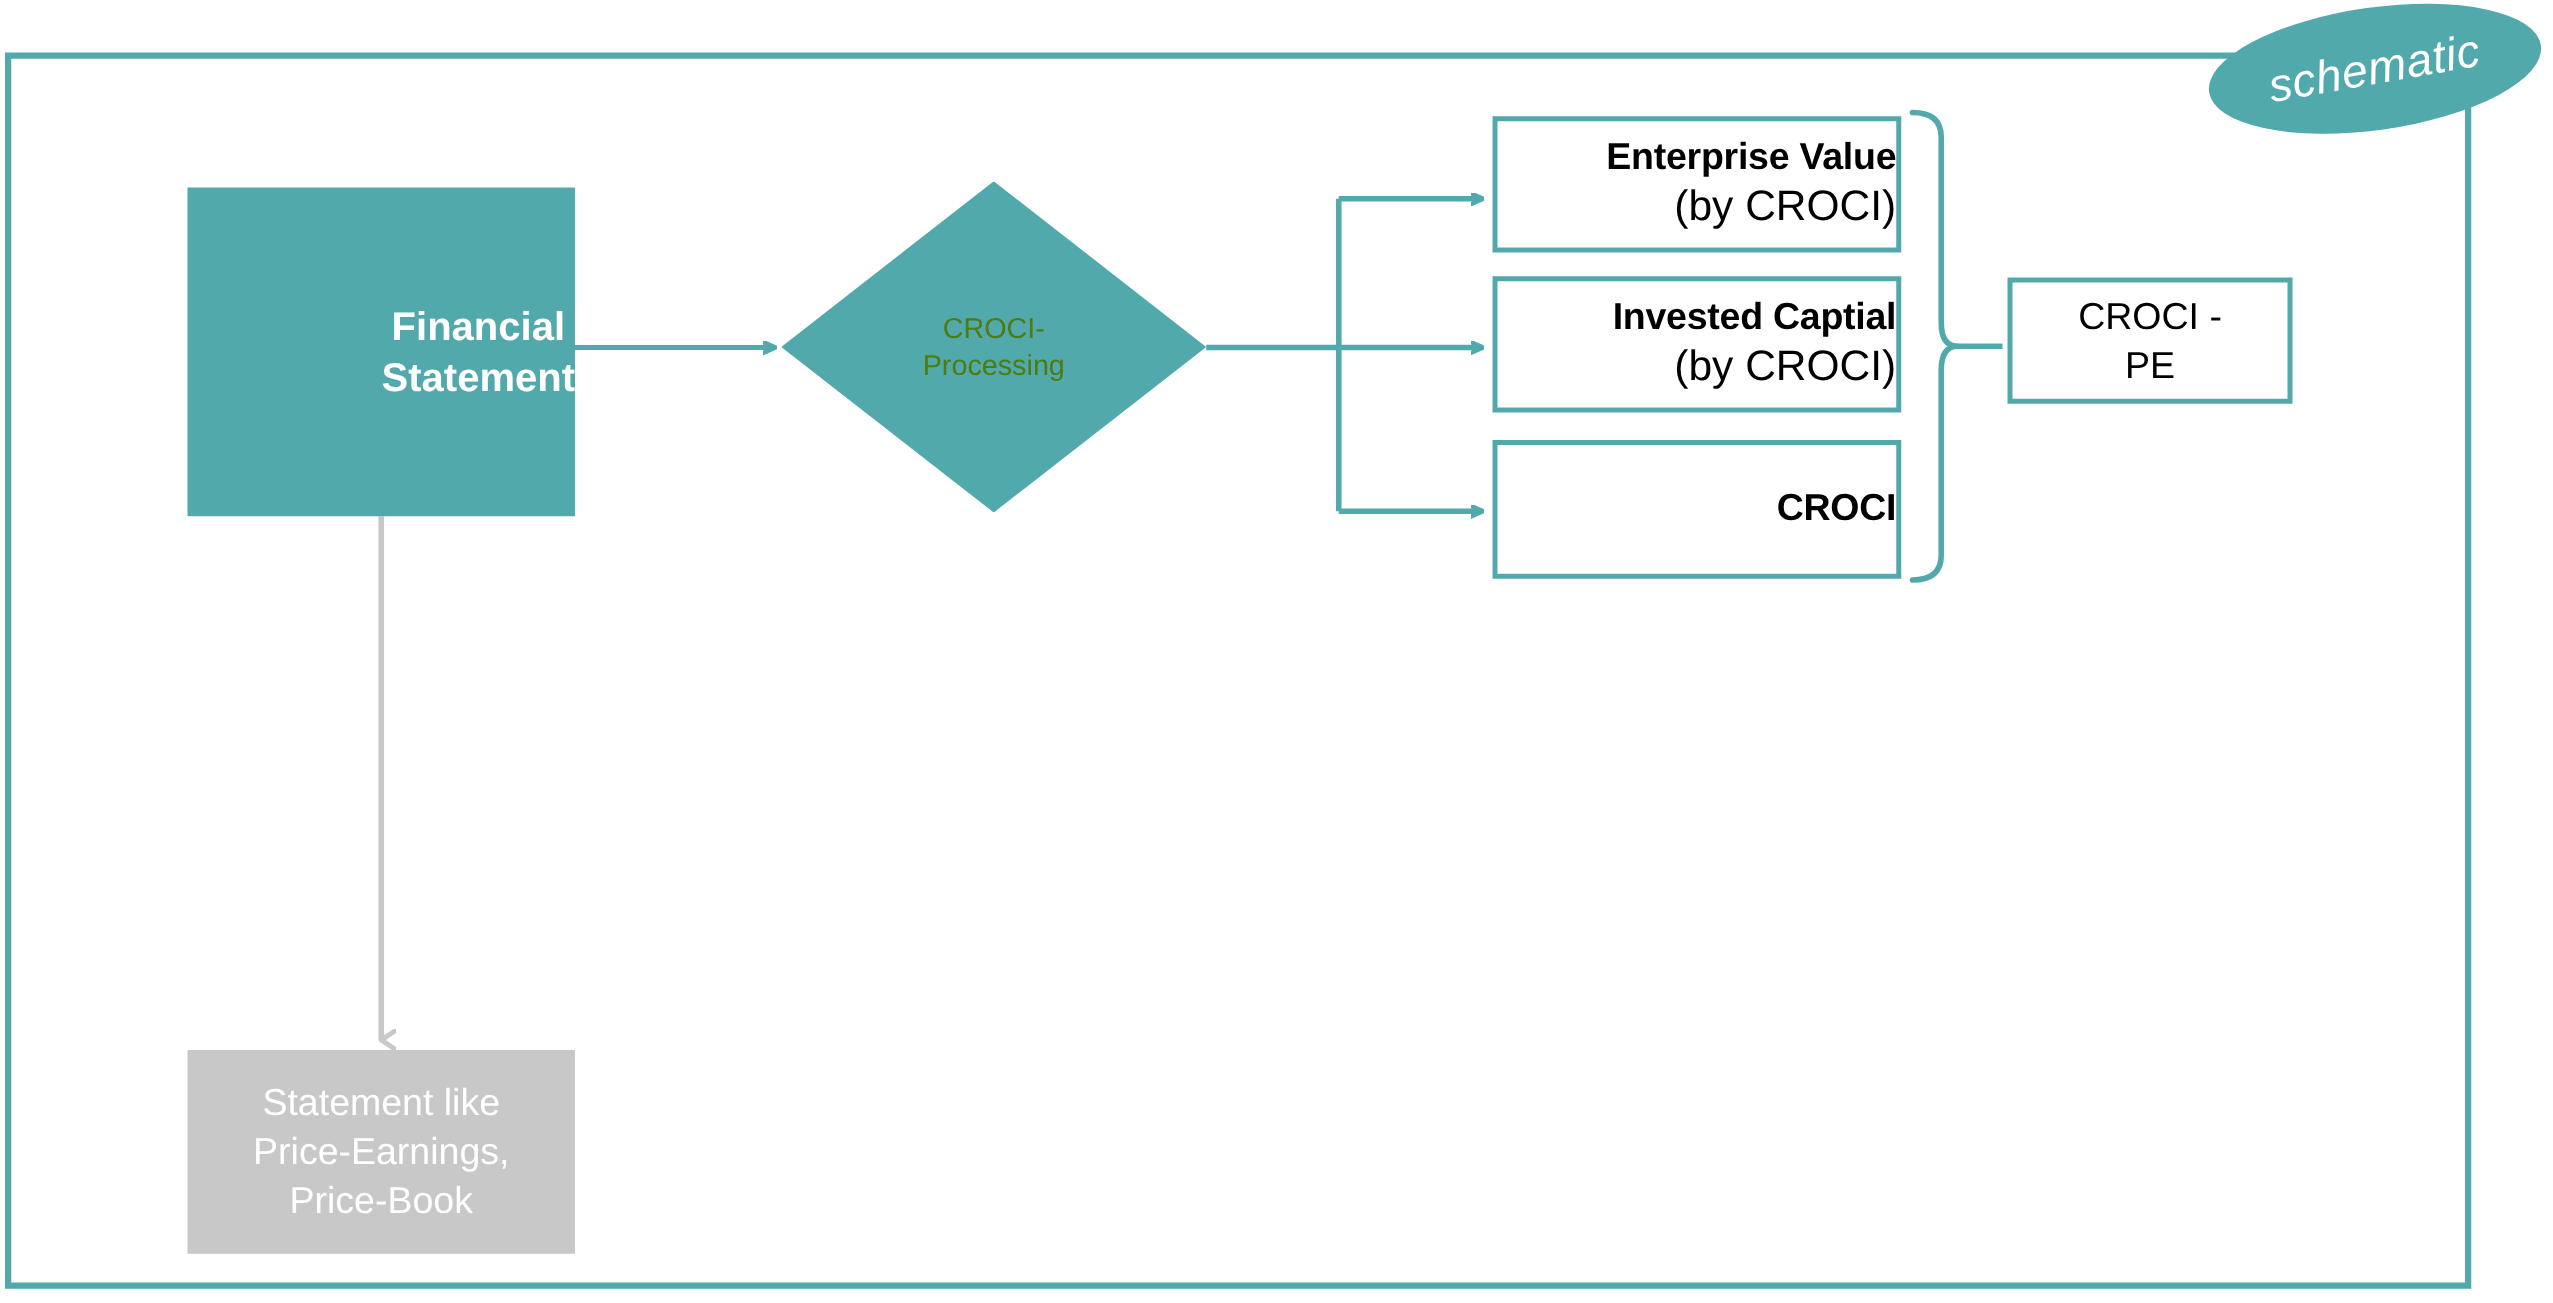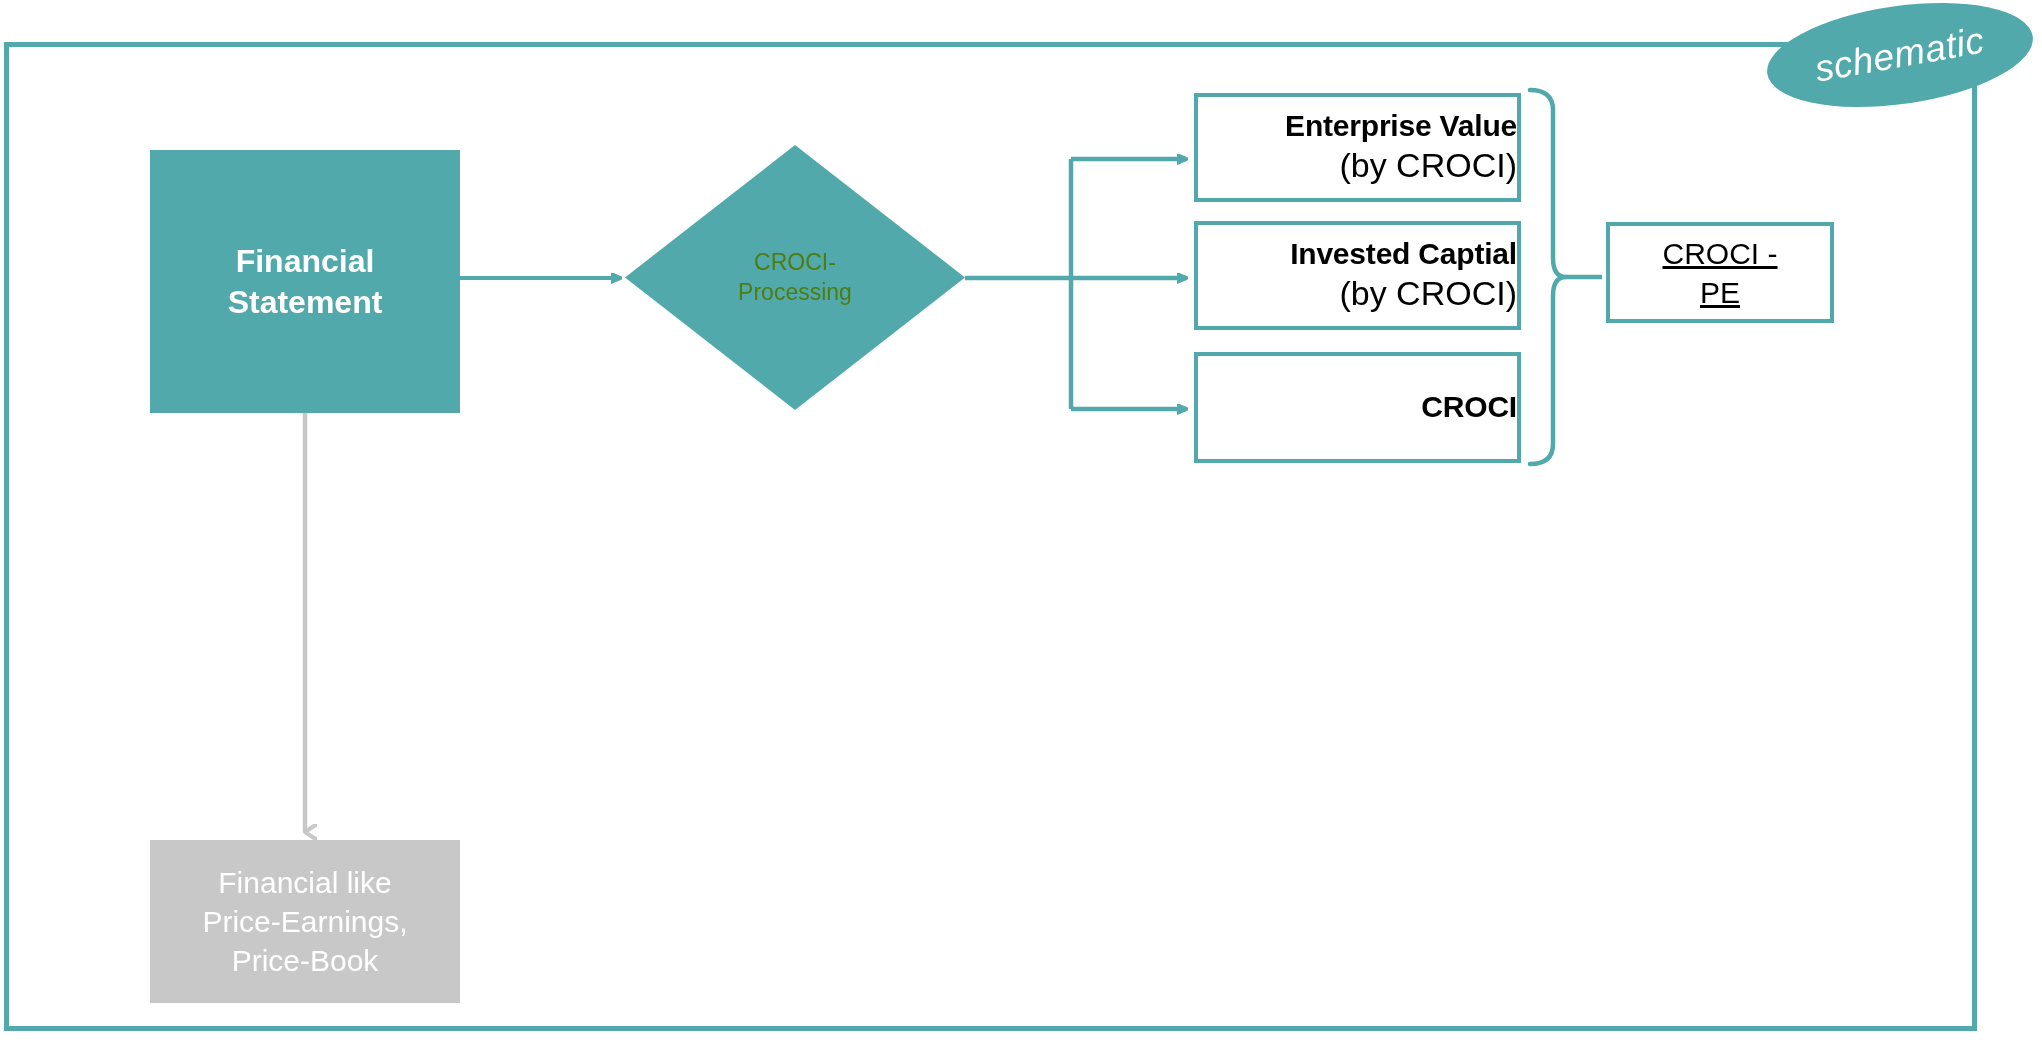--- a/index.html
+++ b/index.html
@@ -52,21 +52,21 @@
   
   #financial-statement-box {
     position: absolute;
     left: 150px;
     top: 150px;
     width: 310px;
     height: 263px;
     background: #52A9AC;
     display: flex;
     align-items: center;
-    justify-content: center;
+    justify-content: flex-end;
     text-align: center;
   }
   #financial-statement-box .box-text {
     color: #ffffff;
     font-size: 32px;
     font-weight: bold;
     line-height: 1.28;
   }
   
   #croci-processing-diamond {
@@ -133,21 +133,20 @@
     background: #ffffff;
     display: flex;
     align-items: center;
     justify-content: center;
     text-align: center;
   }
   #croci-pe-box .box-text {
     font-size: 30px;
     color: #000000;
     line-height: 1.3;
-    text-decoration: underline;
   }
   
   #multiples-box {
     position: absolute;
     left: 150px;
     top: 840px;
     width: 310px;
     height: 163px;
     background: #C8C8C8;
     display: flex;
@@ -257,19 +256,19 @@
 
   <div id="croci-pe-box">
     <div class="box-text">
       <div>CROCI -</div>
       <div>PE</div>
     </div>
   </div>
 
   <div id="multiples-box">
     <div class="box-text">
-      <div>Financial like</div>
+      <div>Statement like</div>
       <div>Price-Earnings,</div>
       <div>Price-Book</div>
     </div>
   </div>
 
 </div>
 
 </body></html>

